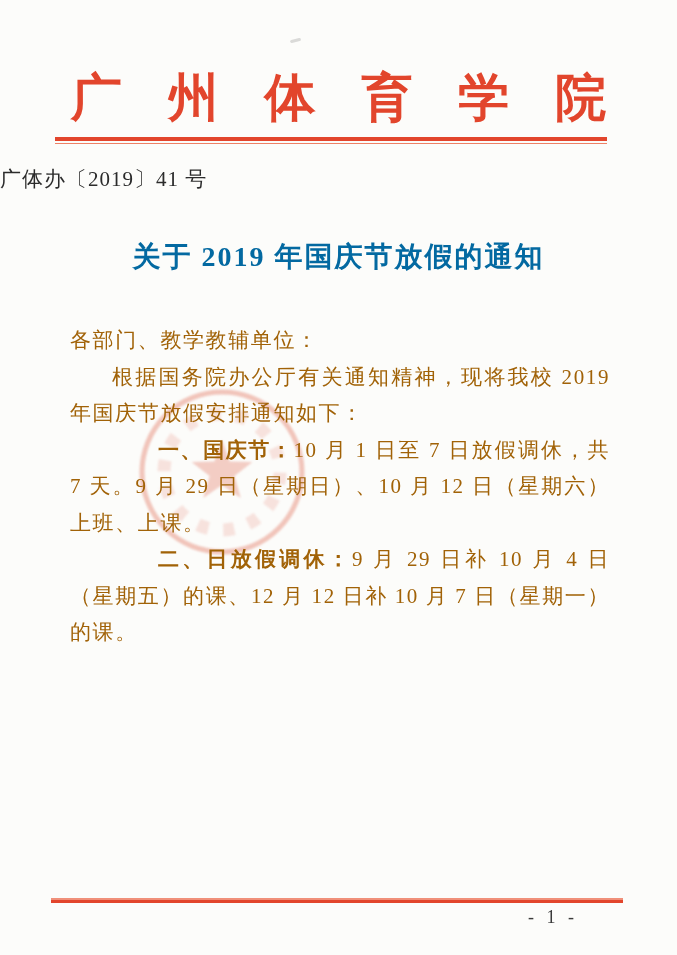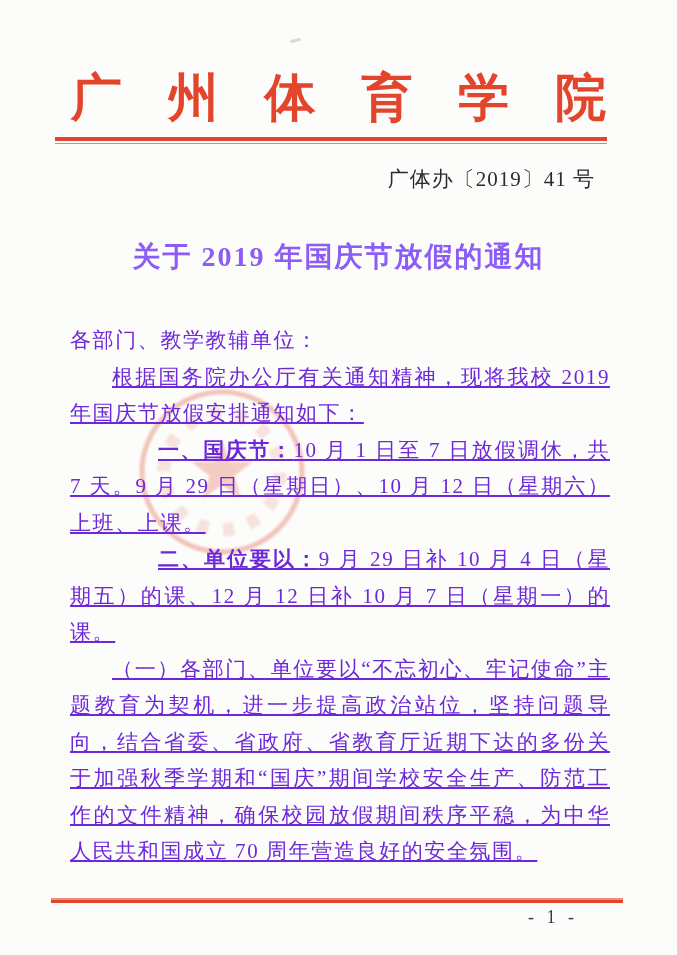--- a/index.html
+++ b/index.html
@@ -22,34 +22,34 @@
     font-size:51px;font-weight:bold;
     color:#e2452c;
     letter-spacing:0.9em;padding-left:0.9em;box-sizing:border-box;
     white-space:nowrap;
   }
   .header-rule{position:absolute;left:55px;top:137px;width:552px;}
   .header-rule .thick{height:4px;background:#e2452c;}
   .header-rule .thin{height:1px;background:#ee8166;margin-top:2px;}
   .doc-number{
     position:absolute;top:165px;left:0;width:595px;
-    text-align:right;font-size:21px;letter-spacing:1px;color:#2b2b2b;
+    text-align:left;font-size:21px;letter-spacing:1px;color:#2b2b2b;
   }
   .title{
     position:absolute;top:238px;left:0;width:100%;
     text-align:center;font-size:28px;font-weight:bold;
-    letter-spacing:2px;color:#8b5cf6;
+    letter-spacing:2px;color:#0369a1;
   }
   .body-text{
     position:absolute;top:322px;left:70px;width:540px;
     font-size:21px;line-height:36.5px;letter-spacing:1.6px;
-    text-align:justify;color:#6d28d9;
+    text-align:justify;color:#a16207;
   }
   .para{margin:0;}
-  .para.indent{text-indent:2em;text-decoration:underline;}
+  .para.indent{text-indent:2em;}
   .seg.bold{
     font-weight:bold;
     font-family:"Liberation Sans","DejaVu Sans",sans-serif;
     letter-spacing:1px;
     margin-left:46px;
   }
   .seal{
     position:absolute;left:136px;top:386px;width:172px;height:172px;
     filter:blur(1.2px);
     pointer-events:none;
@@ -84,22 +84,21 @@
     <circle cx="86" cy="86" r="80" fill="none" stroke="rgba(221,96,72,0.36)" stroke-width="5"></circle>
     <circle cx="86" cy="86" r="58" fill="none" stroke="rgba(221,96,72,0.16)" stroke-width="13" stroke-dasharray="11 15" transform="rotate(-25 86 86)"></circle>
     <polygon points="86,54 93.6,75.5 116.4,76.1 98.4,90 104.8,111.9 86,99 67.2,111.9 73.6,90 55.6,76.1 78.4,75.5" fill="rgba(221,96,72,0.30)"></polygon>
   </svg>
 
   <div class="body-text">
     <div class="para">各部门、教学教辅单位：</div>
     <div>
         <div class="para indent"><span class="seg">根据国务院办公厅有关通知精神，现将我校 2019 年国庆节放假安排通知如下：</span></div>
         <div class="para indent"><span class="seg bold">一、国庆节：</span><span class="seg">10 月 1 日至 7 日放假调休，共 7 天。9 月 29 日（星期日）、10 月 12 日（星期六）上班、上课。</span></div>
-        <div class="para indent"><span class="seg bold">二、单位要以：</span><span class="seg">9 月 29 日补 10 月 4 日（星期五）的课、12 月 12 日补 10 月 7 日（星期一）的课。</span></div>
-        <div class="para indent"><span class="seg">（一）各部门、单位要以“不忘初心、牢记使命”主题教育为契机，进一步提高政治站位，坚持问题导向，结合省委、省政府、省教育厅近期下达的多份关于加强秋季学期和“国庆”期间学校安全生产、防范工作的文件精神，确保校园放假期间秩序平稳，为中华人民共和国成立 70 周年营造良好的安全氛围。</span></div>
+        <div class="para indent"><span class="seg bold">二、日放假调休：</span><span class="seg">9 月 29 日补 10 月 4 日（星期五）的课、12 月 12 日补 10 月 7 日（星期一）的课。</span></div>
       </div>
   </div>
 
   <div class="footer-rule">
     <div class="thin"></div>
     <div class="thick"></div>
   </div>
   <div class="page-number">- 1 -</div>
 
 </div>

